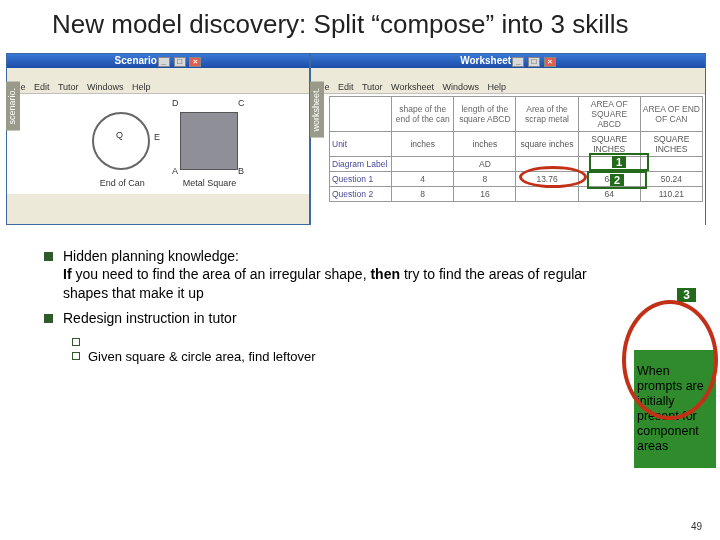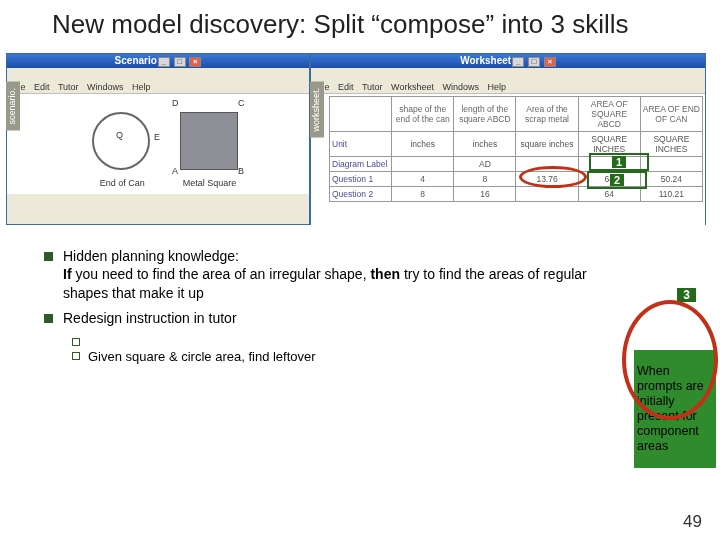--- a/index.html
+++ b/index.html
@@ -107,21 +107,21 @@
   .sub .box { width:8px; height:8px; border:1px solid #2f5a2a; margin-top:4px; flex:0 0 auto;}
   .greenbox {
     position:absolute; right:4px; top:310px; width:82px; background:#2f8b2b;
     color:#000; font-size:12.5px; padding:14px 3px; line-height:1.2;margin-top:40px;
   }
   .bigoval {
     position:absolute; right:2px; top:300px; width:96px; height:120px;
     border:4px solid #c23018; border-radius:50%; z-index:6;
   }
   .pagenum {
-    position:absolute; right:18px; bottom:8px; font-size:17px; color:#333;
+    position:absolute; right:18px; bottom:8px; font-size:10px; color:#333;
   }
 </style>
 </head>
 <body>
 
 <div class="title">New model discovery: Split “compose” into 3 skills</div>
 
 <div class="apps">
 
   <div class="win scenario">

